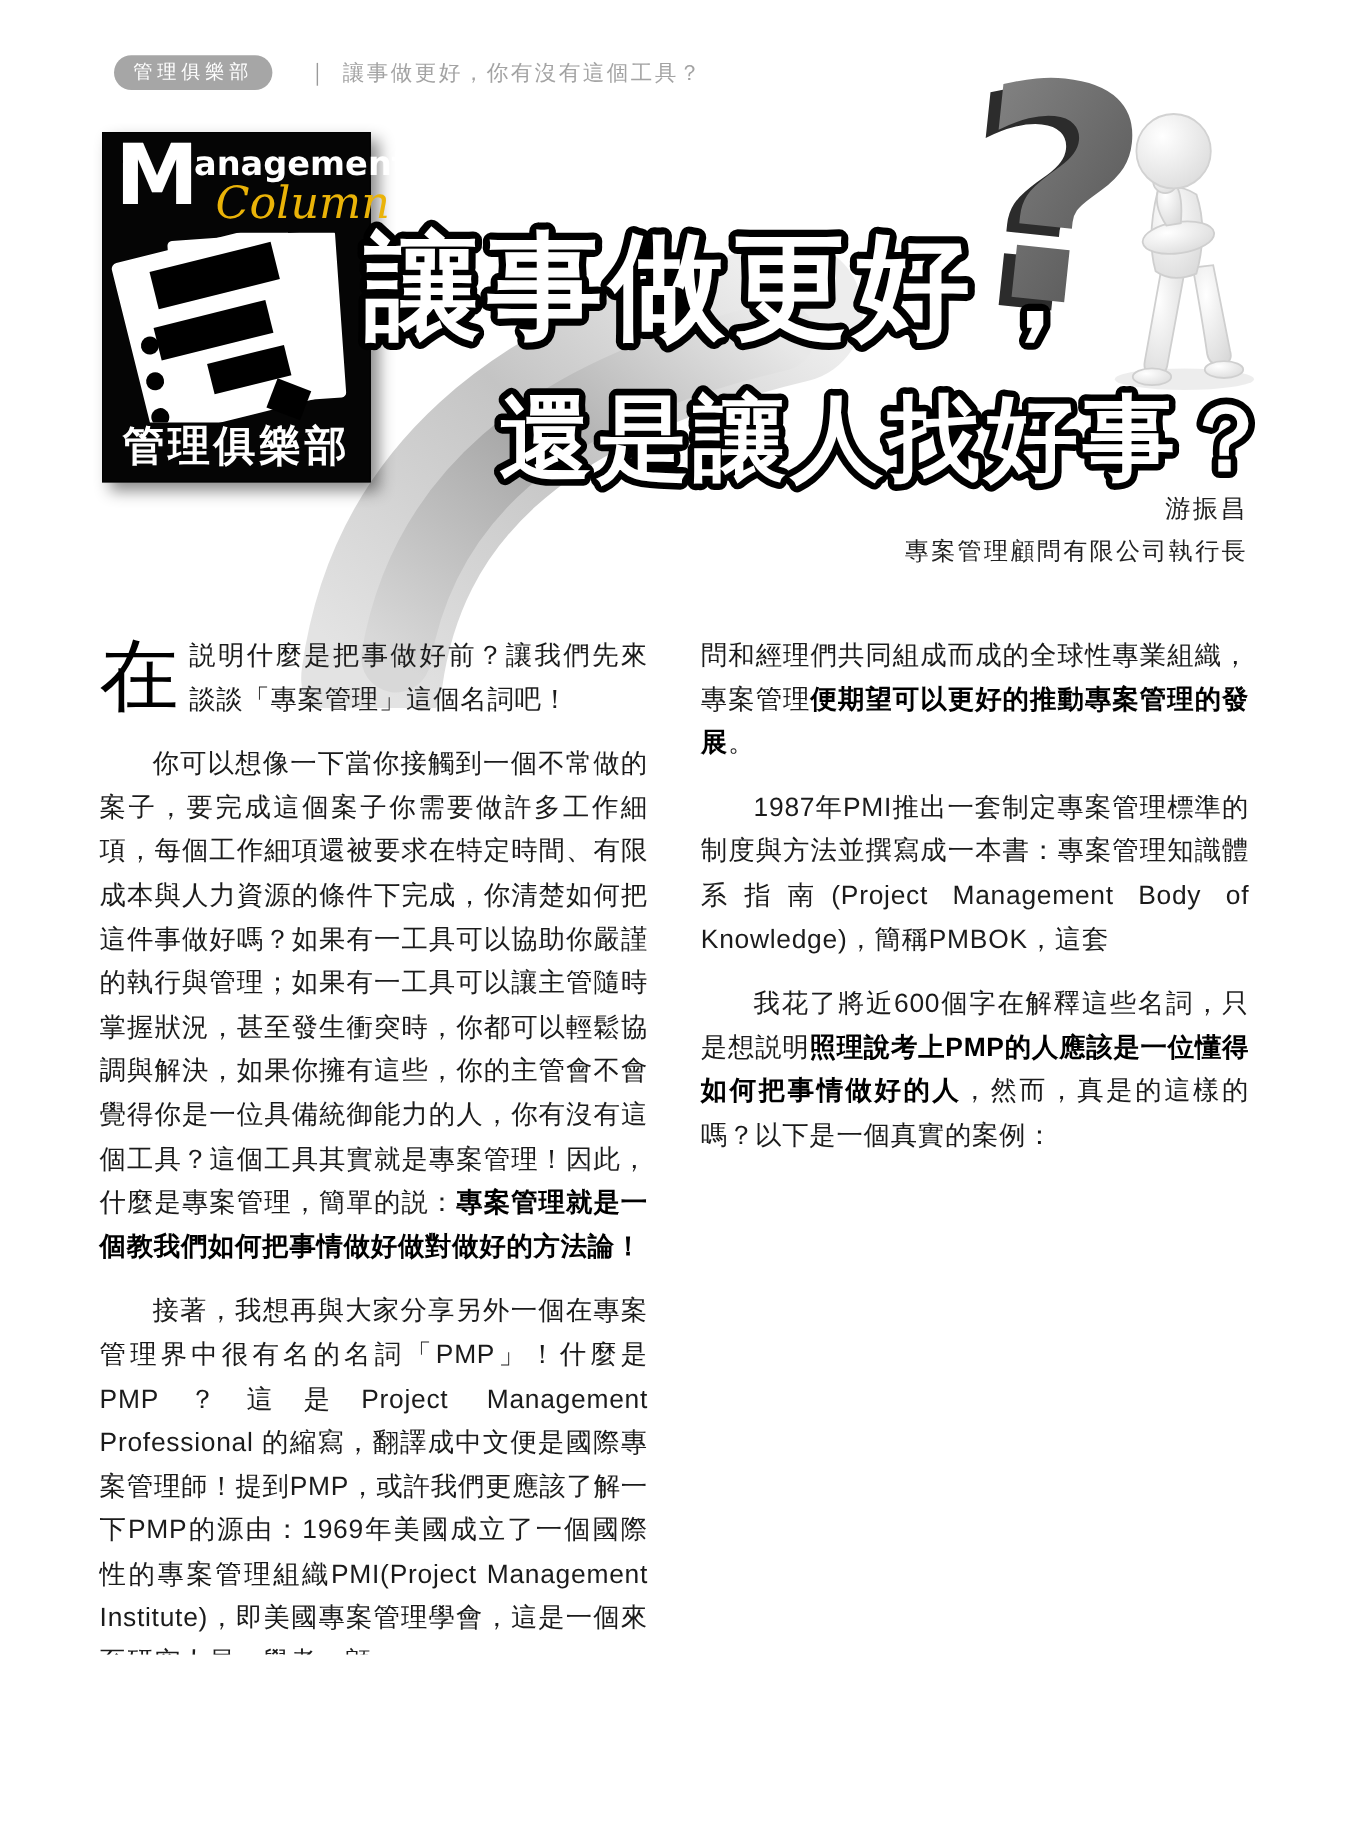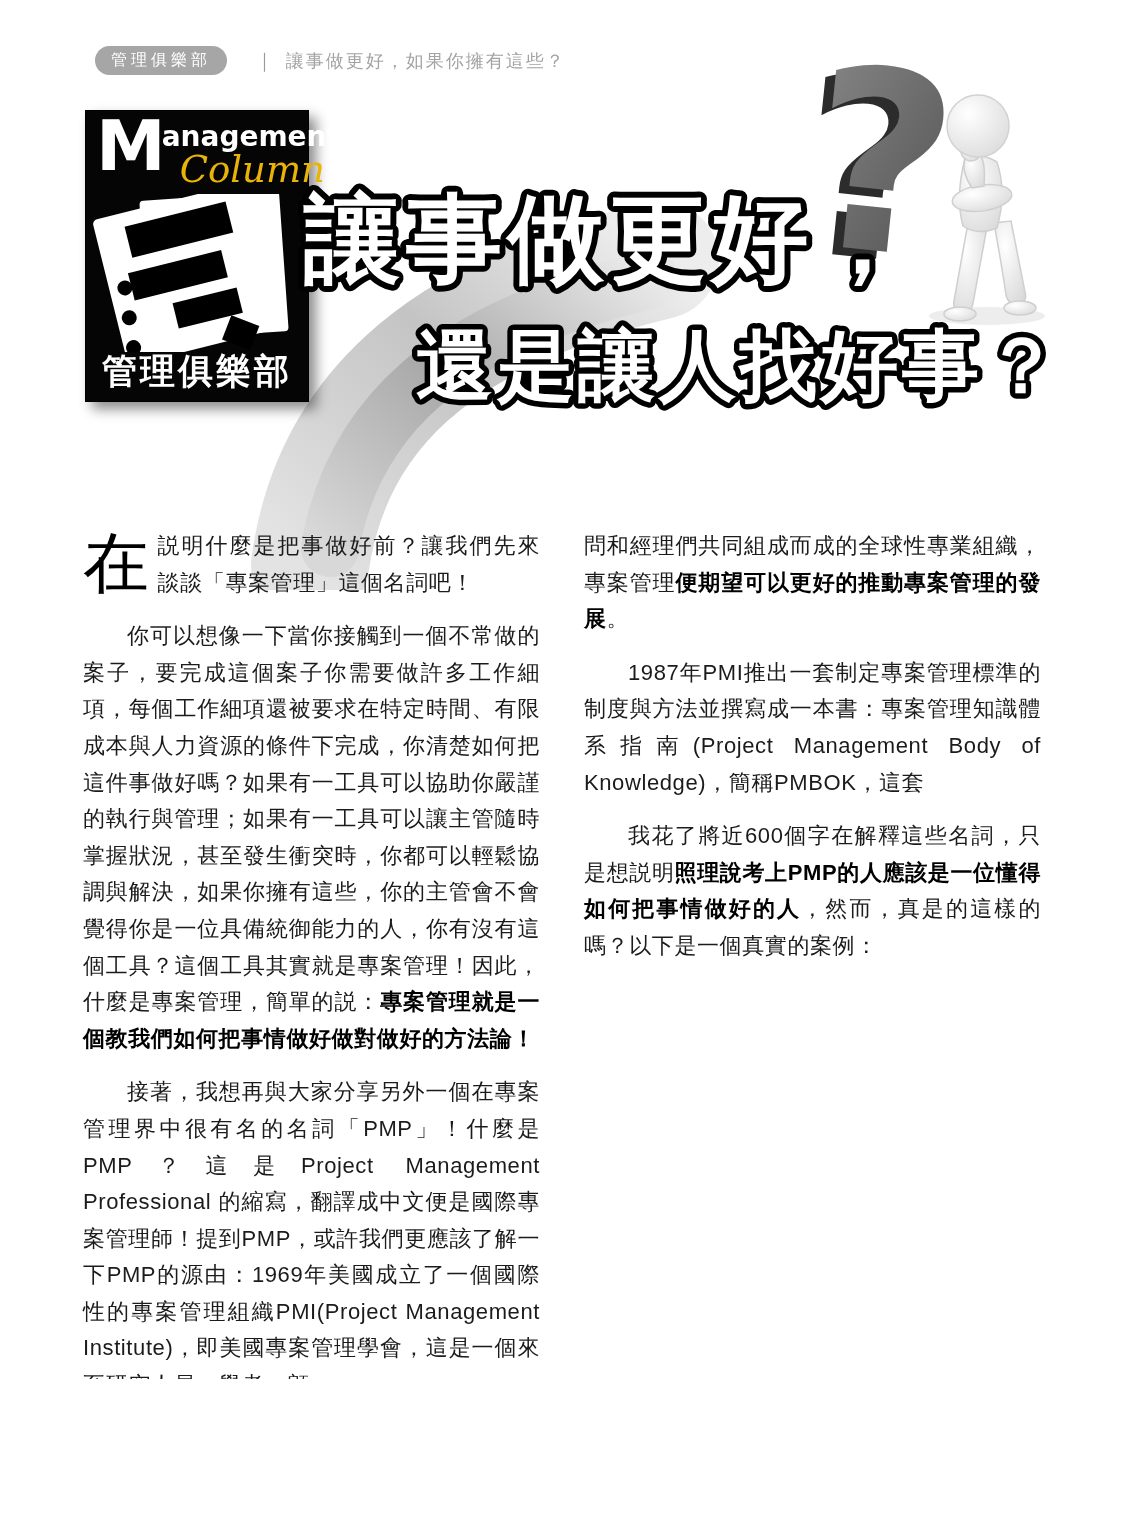--- a/index.html
+++ b/index.html
@@ -79,21 +79,21 @@
 </style>
 </head>
 <body>
 
 <div class="page">
 
   <div class="hdr">
     <div class="hdr-badge">管理俱樂部</div>
     <div class="hdr-title">
       <span class="hdr-sep">｜</span>
-      <span>讓事做更好，如果你擁有這些？</span>
+      <span>讓事做更好，你有沒有這個工具？</span>
     </div>
   </div>
 
   <svg class="swoosh" width="720" height="500" viewBox="0 0 720 500">
     <defs>
       <linearGradient id="swg1" x1="0" y1="1" x2="1" y2="0">
         <stop offset="0" stop-color="#e3e3e3"></stop>
         <stop offset="0.55" stop-color="#c4c4c4"></stop>
         <stop offset="1" stop-color="#ededed"></stop>
       </linearGradient>
@@ -157,20 +157,24 @@
       <ellipse cx="188" cy="276" rx="16" ry="7" fill="url(#pgrad)" stroke="#cfcfcf" stroke-width="1.5"></ellipse>
       <ellipse cx="248" cy="270" rx="16" ry="7" fill="url(#pgrad)" stroke="#cfcfcf" stroke-width="1.5"></ellipse>
       <path d="M 193 120 q -10 40 -2 68 q 14 10 34 2 q 10 -36 0 -66 q -16 -10 -32 -4 z" fill="url(#pgrad)" stroke="#cfcfcf" stroke-width="1.5"></path>
       <ellipse cx="210" cy="160" rx="30" ry="13" transform="rotate(-8 210 160)" fill="url(#pgrad)" stroke="#cfcfcf" stroke-width="1.5"></ellipse>
       <path d="M 200 150 q -12 -18 -6 -32 q 6 -8 14 -2 q 6 10 4 32 z" fill="url(#pgrad)" stroke="#cfcfcf" stroke-width="1.5"></path>
       <circle cx="199" cy="113" r="10" fill="url(#pgrad)" stroke="#cfcfcf" stroke-width="1.5"></circle>
       <circle cx="206" cy="88" r="31" fill="url(#pgrad)" stroke="#d2d2d2" stroke-width="1.5"></circle>
     </g>
   </svg>
 
+  <div class="author">
+    <div class="author-name">游振昌</div>
+    <div class="author-title">專案管理顧問有限公司執行長</div>
+  </div>
 
   <div class="columns">
     <div class="col" id="col-left">
         <div class="para"><span class="dropcap">在</span><span>説明什麼是把事做好前？讓我們先來談談「專案管理」這個名詞吧！</span></div>
         <div class="para indent"><span>你可以想像一下當你接觸到一個不常做的案子，要完成這個案子你需要做許多工作細項，每個工作細項還被要求在特定時間、有限成本與人力資源的條件下完成，你清楚如何把這件事做好嗎？如果有一工具可以協助你嚴謹的執行與管理；如果有一工具可以讓主管隨時掌握狀況，甚至發生衝突時，你都可以輕鬆協調與解決，如果你擁有這些，你的主管會不會覺得你是一位具備統御能力的人，你有沒有這個工具？這個工具其實就是專案管理！因此，什麼是專案管理，簡單的説：</span><span class="bold">專案管理就是一個教我們如何把事情做好做對做好的方法論！</span></div>
         <div class="para indent"><span>接著，我想再與大家分享另外一個在專案管理界中很有名的名詞「PMP」！什麼是PMP？這是Project Management Professional 的縮寫，翻譯成中文便是國際專案管理師！提到PMP，或許我們更應該了解一下PMP的源由：1969年美國成立了一個國際性的專案管理組織PMI(Project Management Institute)，即美國專案管理學會，這是一個來至研究人員、學者、顧</span></div>
       </div>
     <div class="col" id="col-right">
         <div class="para"><span>問和經理們共同組成而成的全球性專業組織，專案管理</span><span class="bold">便期望可以更好的推動專案管理的發展</span><span>。</span></div>
         <div class="para indent"><span>1987年PMI推出一套制定專案管理標準的制度與方法並撰寫成一本書：專案管理知識體系指南(Project Management Body of Knowledge)，簡稱PMBOK，這套</span></div>

